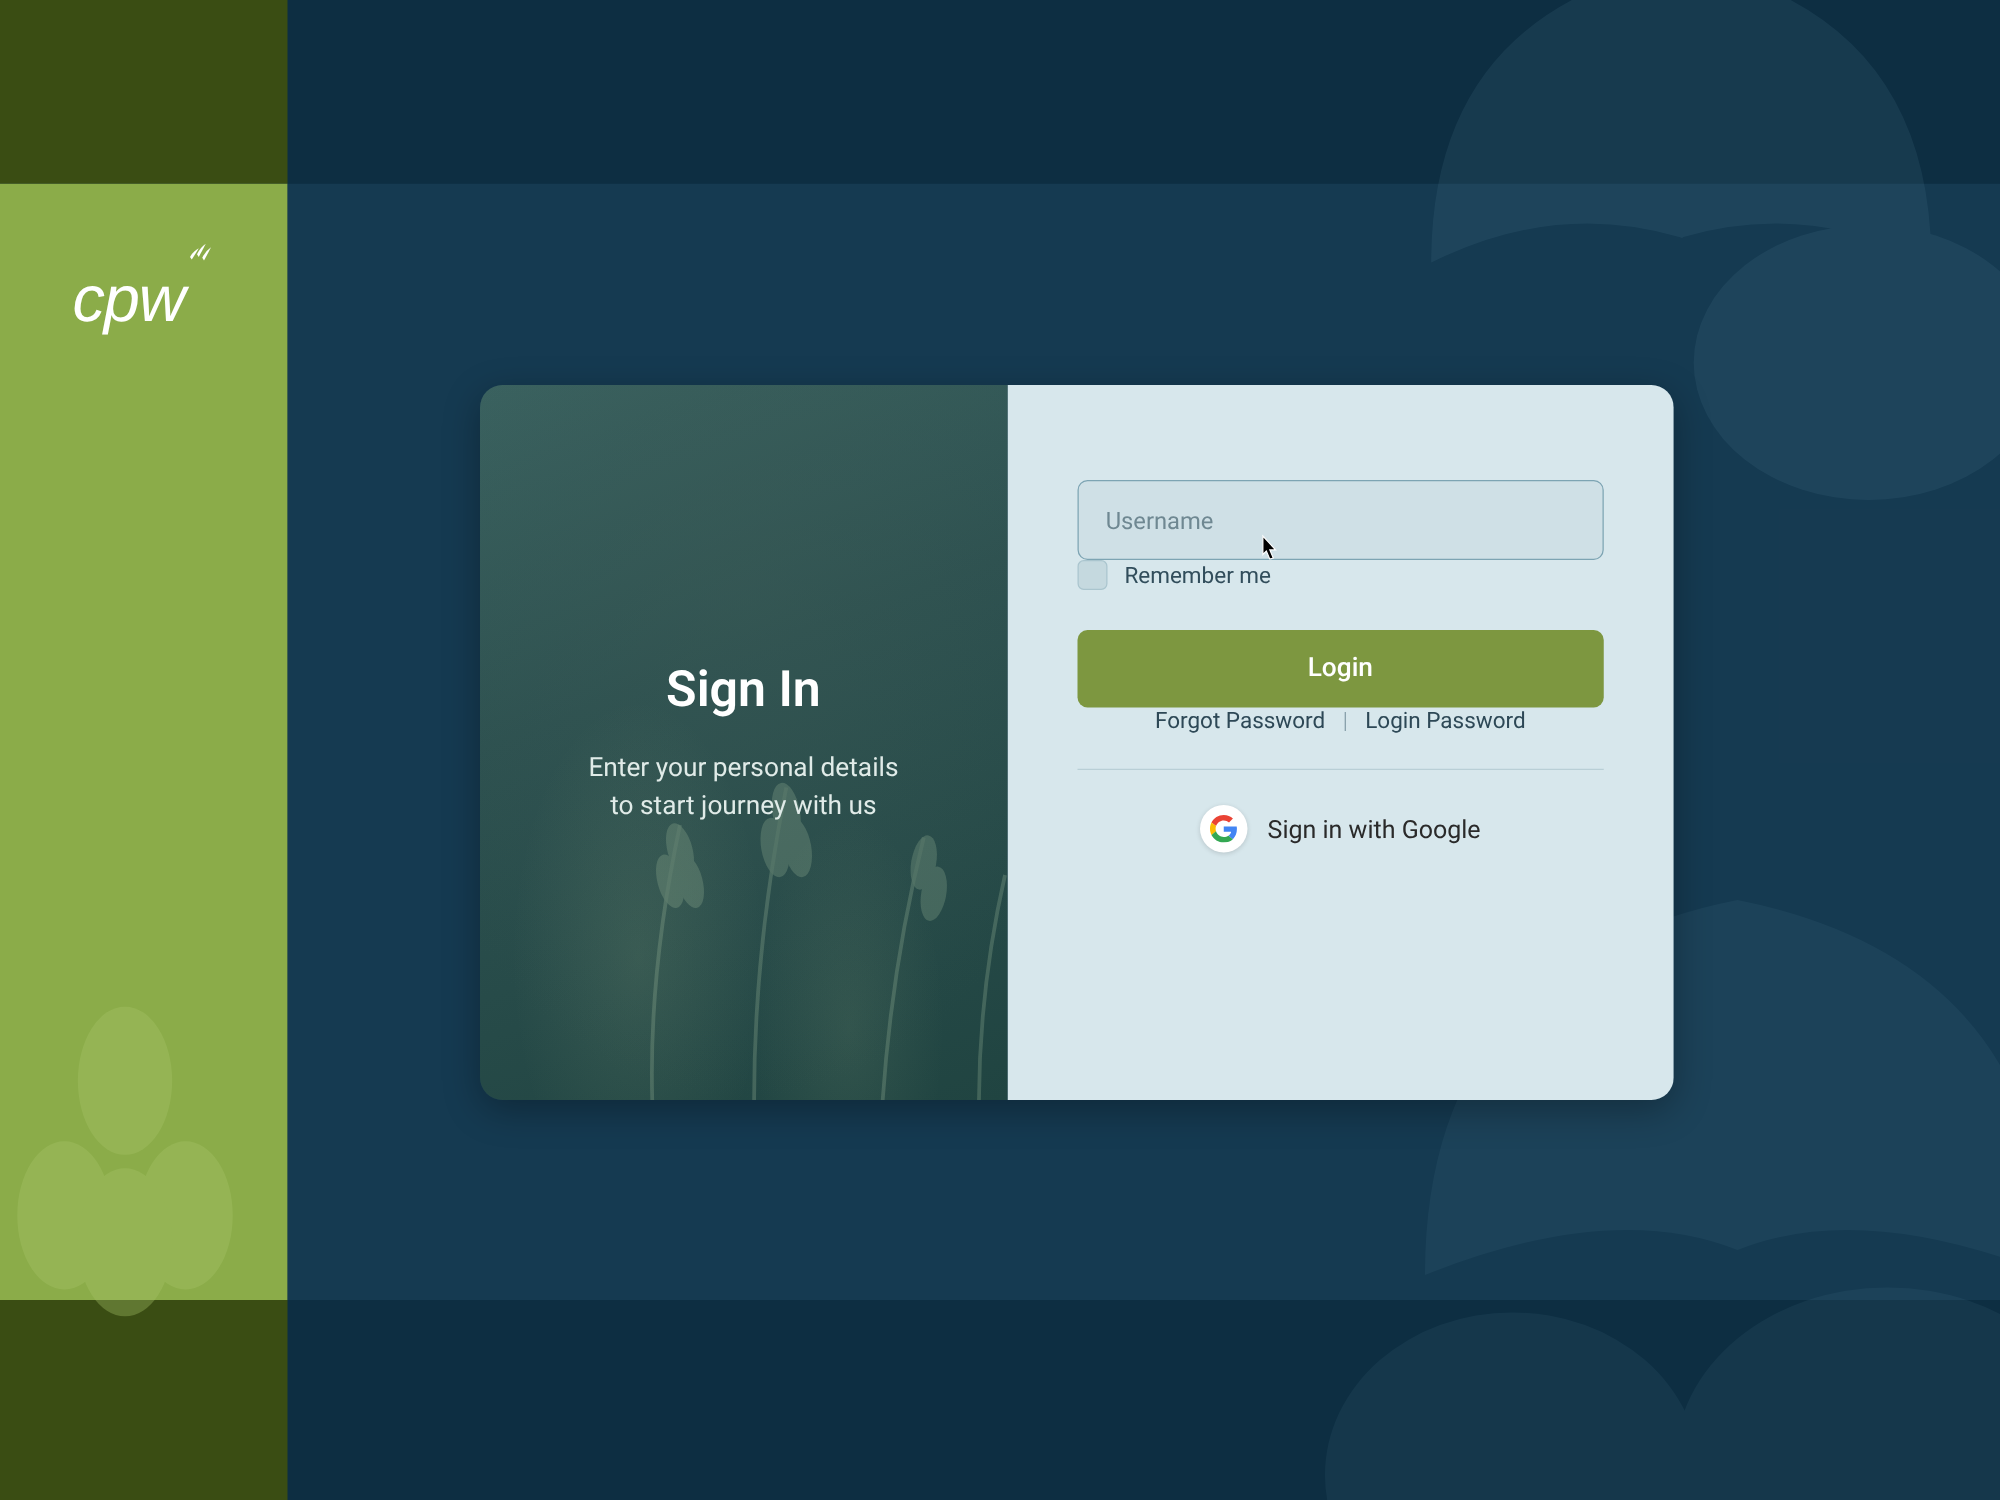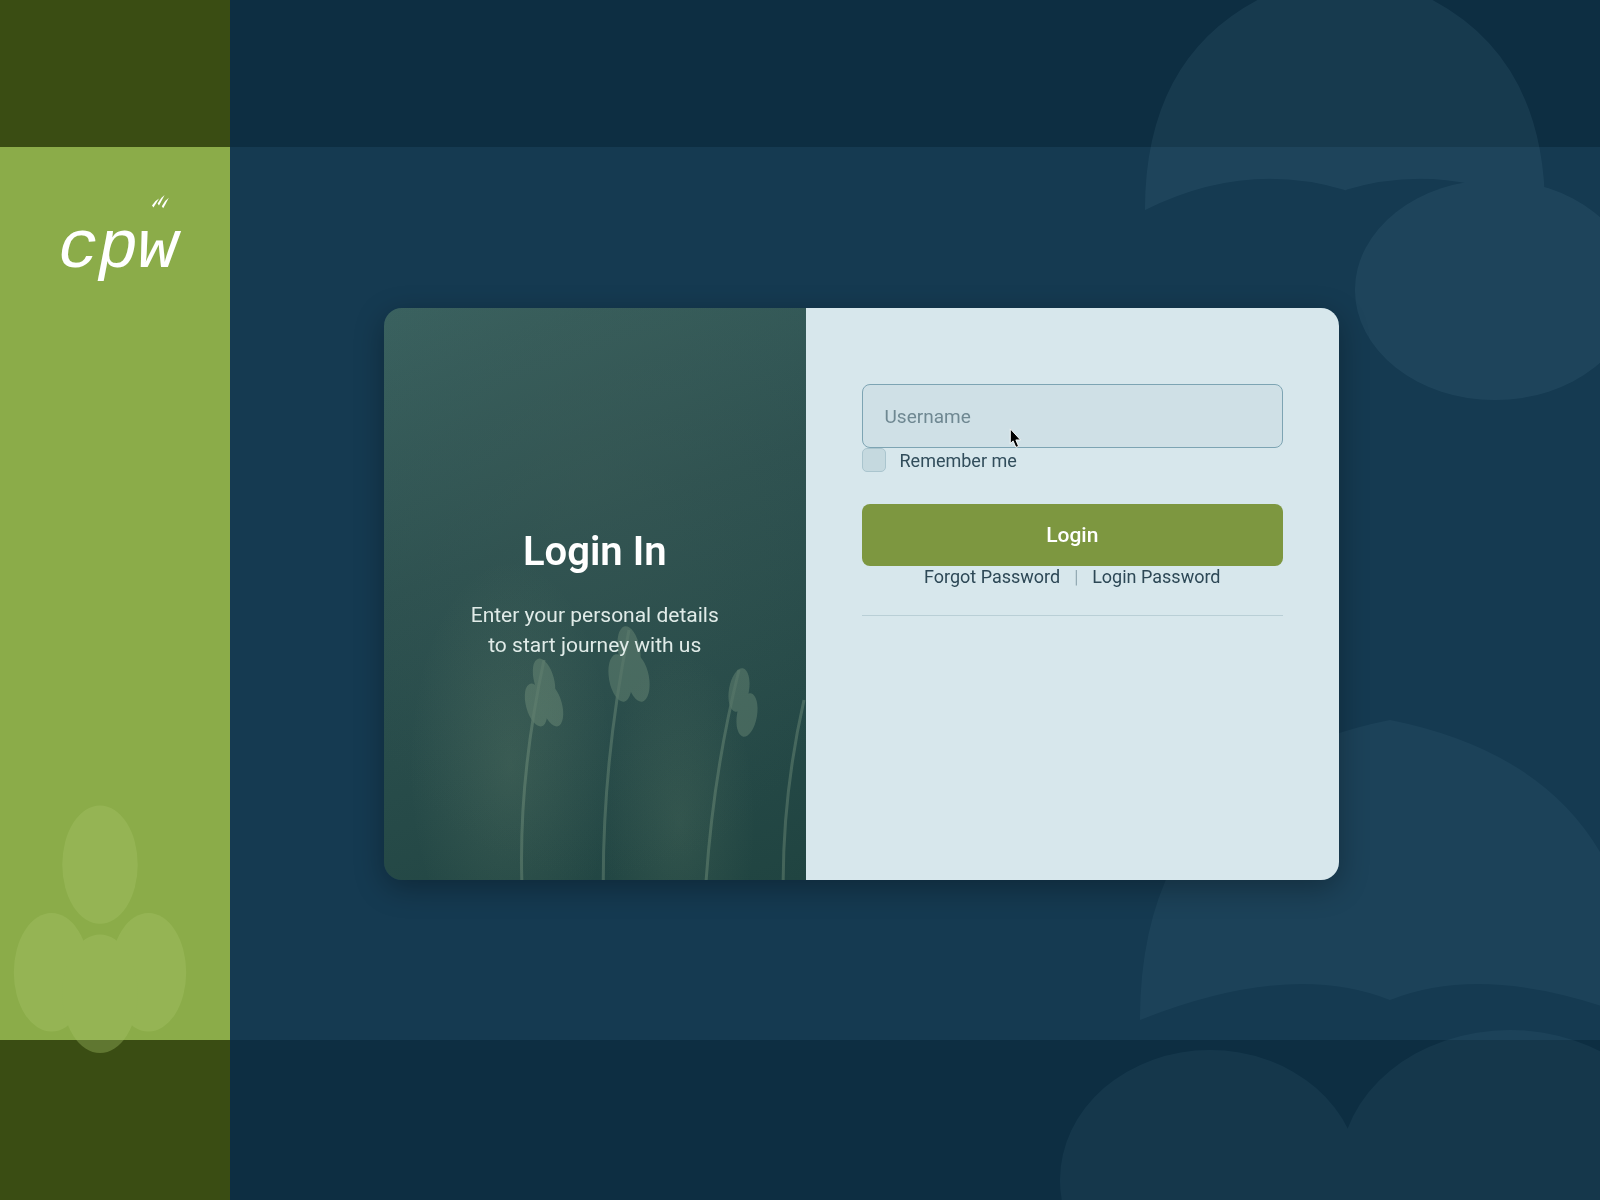--- a/index.html
+++ b/index.html
@@ -34,24 +34,24 @@
   height: 160px;
   background: #3a4d13;
 }
 
 
 .logo {
   position: absolute;
   top: 210px;
   left: 58px;
   color: #fff;
-  font-size: 68px;
+  font-size: 52px;
   font-weight: 400;
   font-style: italic;
-  font-family: Liberation Mono, monospace;
+  font-family: Liberation Sans, sans-serif;
   letter-spacing: -1px;
 }
 .logo-wheat {
   position: absolute;
   top: 188px;
   left: 143px;
 }
 .logo-wheat svg {
   width: 32px; height: 28px;
 }
@@ -314,21 +314,21 @@
         <ellipse cx="160" cy="160" rx="10" ry="22" transform="rotate(-15 160 160)"></ellipse>
         <ellipse cx="168" cy="185" rx="10" ry="22" transform="rotate(-15 168 185)"></ellipse>
         <ellipse cx="152" cy="185" rx="10" ry="22" transform="rotate(-15 152 185)"></ellipse>
         <ellipse cx="245" cy="130" rx="11" ry="24" transform="rotate(-10 245 130)"></ellipse>
         <ellipse cx="254" cy="158" rx="11" ry="24" transform="rotate(-10 254 158)"></ellipse>
         <ellipse cx="236" cy="158" rx="11" ry="24" transform="rotate(-10 236 158)"></ellipse>
         <ellipse cx="355" cy="170" rx="10" ry="22" transform="rotate(10 355 170)"></ellipse>
         <ellipse cx="363" cy="195" rx="10" ry="22" transform="rotate(10 363 195)"></ellipse>
       </g>
     </svg>
-    <h1>Login In</h1>
+    <h1>Sign In</h1>
     <p>
       <span>Enter your personal details</span><br>
       <span>to start journey with us</span>
     </p>
   </div>
 
   <div class="card-right">
     <input class="input focused" type="text" placeholder="Username" style="">
 
     <div class="remember">
@@ -339,20 +339,31 @@
     <button class="login-btn">Login</button>
 
     <div class="links">
       <a>Forgot Password</a>
       <span class="divider">|</span>
       <a>Login Password</a>
     </div>
 
     <hr class="hr">
 
+    <button class="google-btn">
+      <span class="google-icon">
+        <svg viewBox="0 0 48 48">
+          <path fill="#EA4335" d="M24 9.5c3.54 0 6.71 1.22 9.21 3.6l6.85-6.85C35.9 2.38 30.47 0 24 0 14.62 0 6.51 5.38 2.56 13.22l7.98 6.19C12.43 13.72 17.74 9.5 24 9.5z"></path>
+          <path fill="#4285F4" d="M46.98 24.55c0-1.57-.15-3.09-.38-4.55H24v9.02h12.94c-.58 2.96-2.26 5.48-4.78 7.18l7.73 6c4.51-4.18 7.09-10.36 7.09-17.65z"></path>
+          <path fill="#FBBC05" d="M10.53 28.59c-.48-1.45-.76-2.99-.76-4.59s.27-3.14.76-4.59l-7.98-6.19C.92 16.46 0 20.12 0 24c0 3.88.92 7.54 2.56 10.78l7.97-6.19z"></path>
+          <path fill="#34A853" d="M24 48c6.48 0 11.93-2.13 15.89-5.81l-7.73-6c-2.15 1.45-4.92 2.3-8.16 2.3-6.26 0-11.57-4.22-13.47-9.91l-7.98 6.19C6.51 42.62 14.62 48 24 48z"></path>
+        </svg>
+      </span>
+      <span>Sign in with Google</span>
+    </button>
   </div>
 </div>
 
 <div class="cursor">
   <svg viewBox="0 0 20 26" fill="#000" stroke="#fff" stroke-width="1">
     <path d="M6 2 L6 18 L9 15 L12 22 L15 21 L12 14 L17 14 Z"></path>
   </svg>
 </div>
 
 </body></html>

